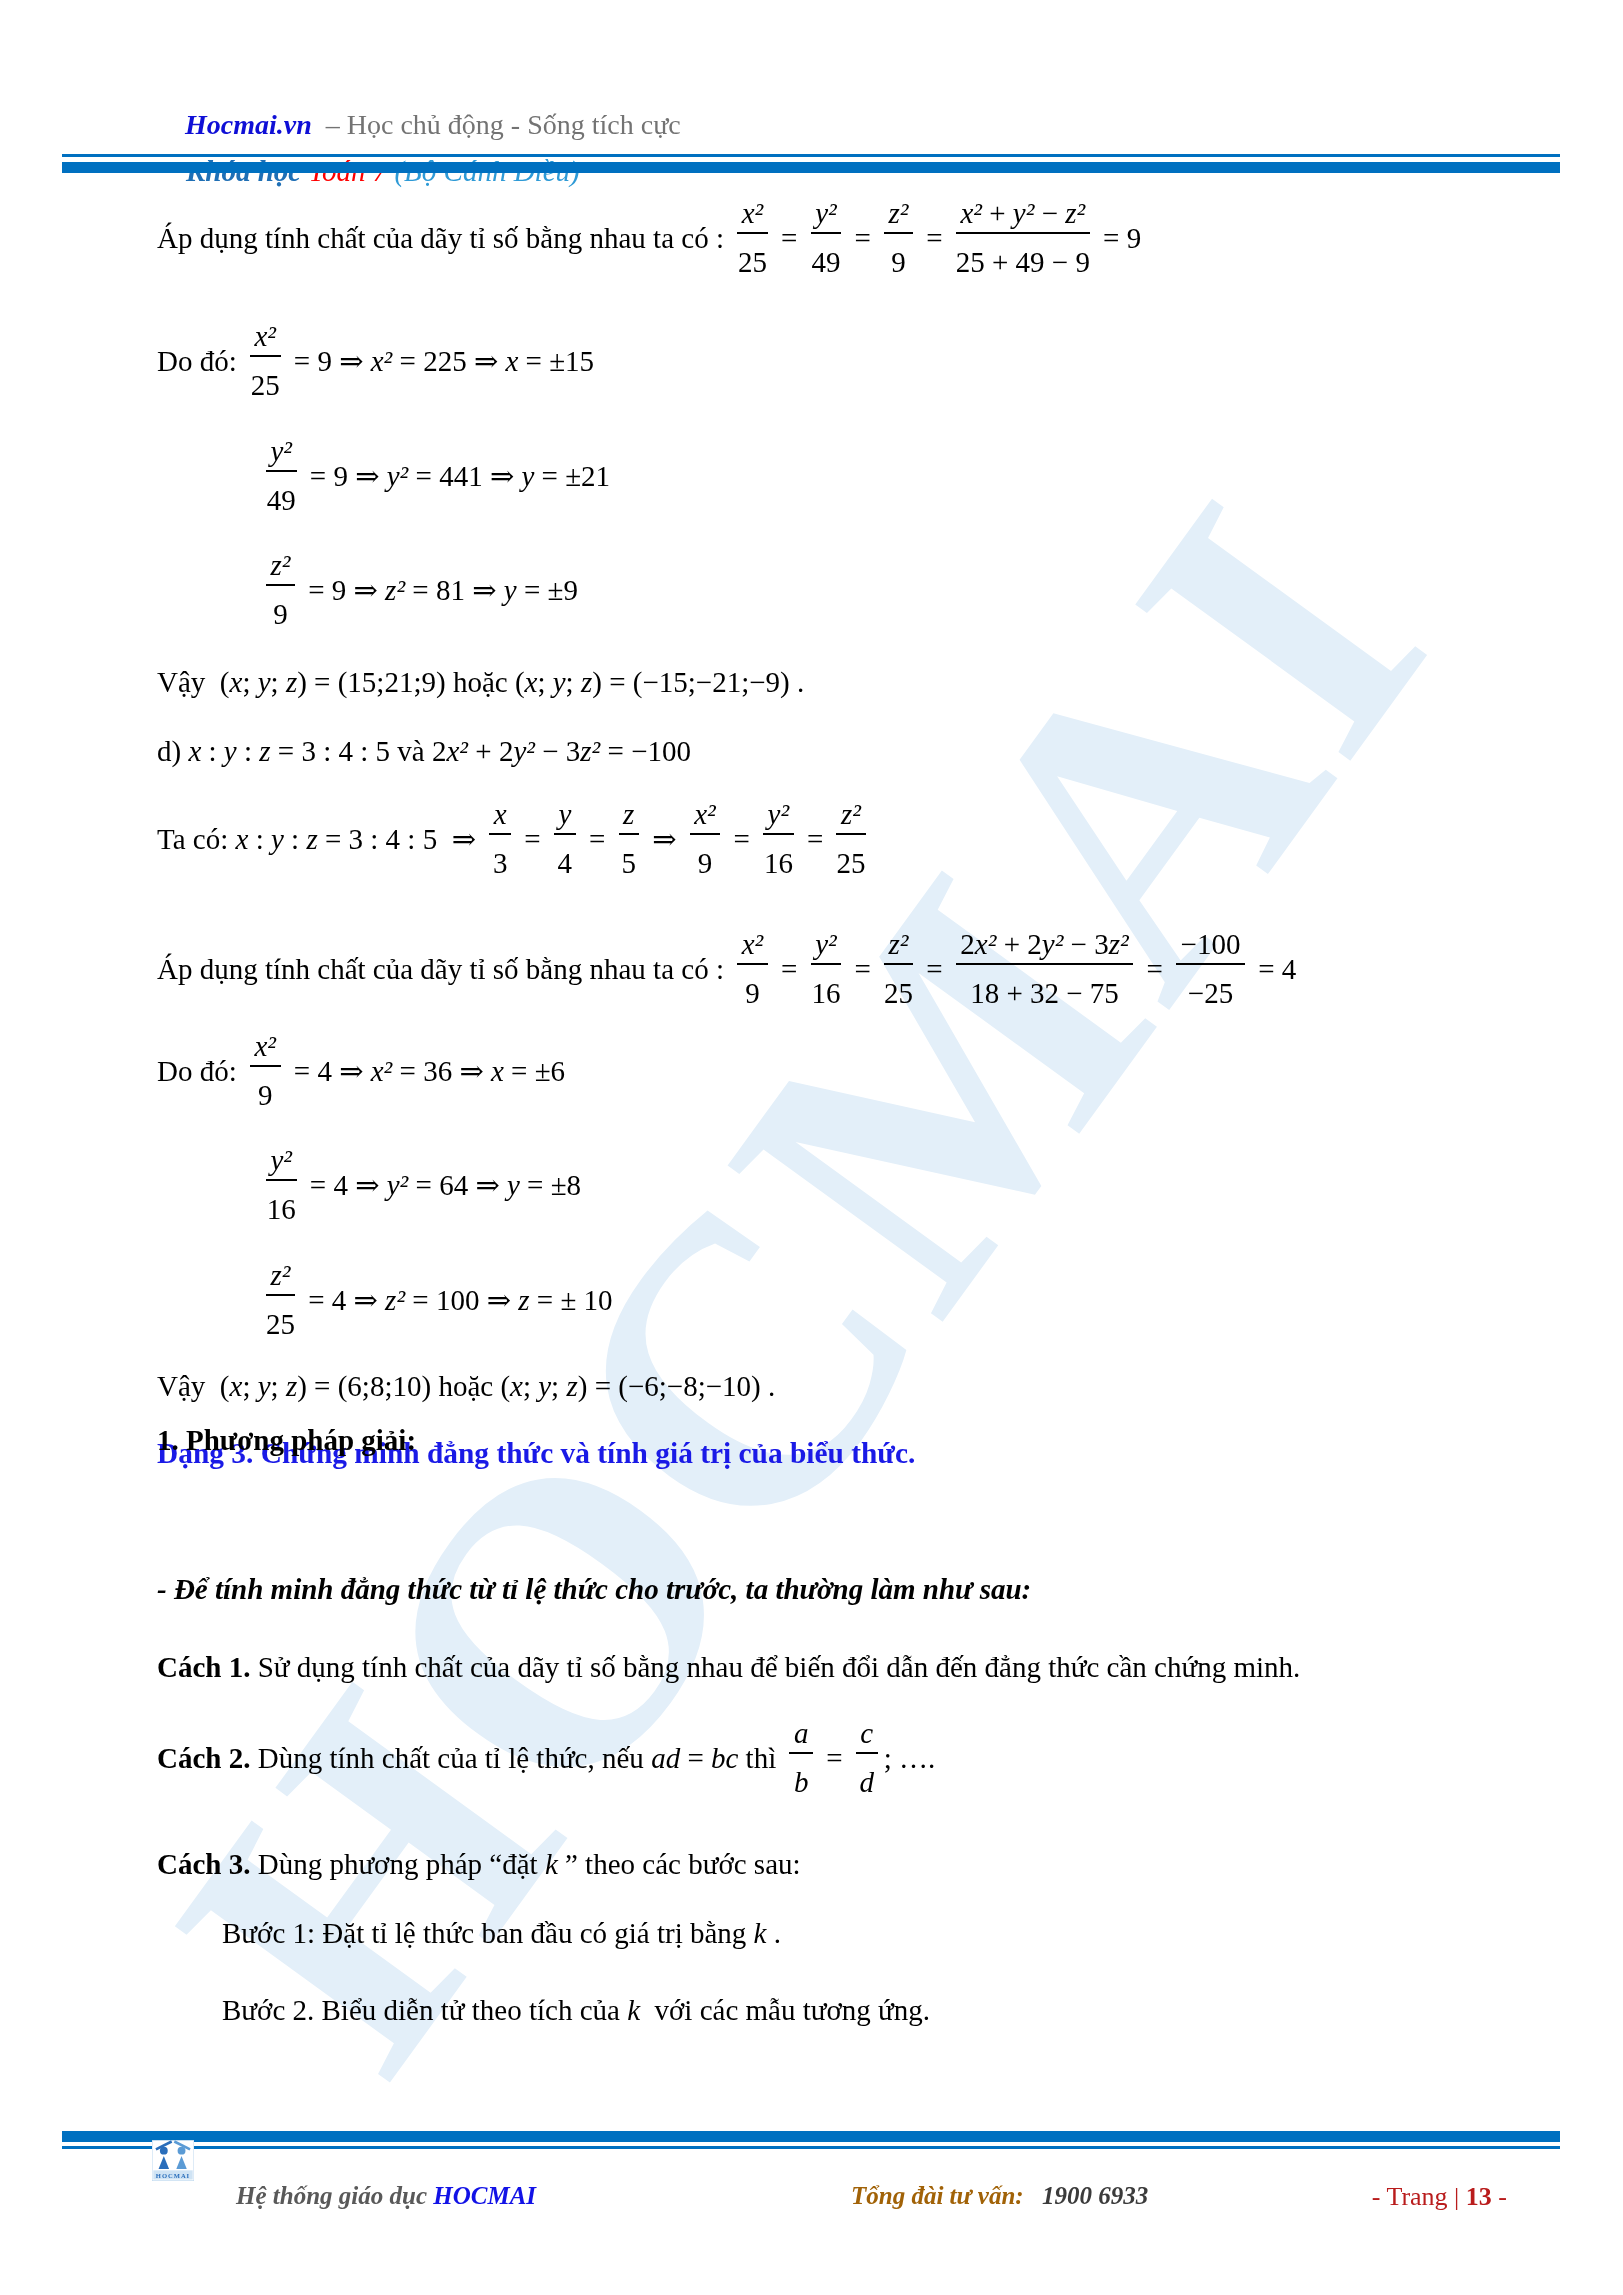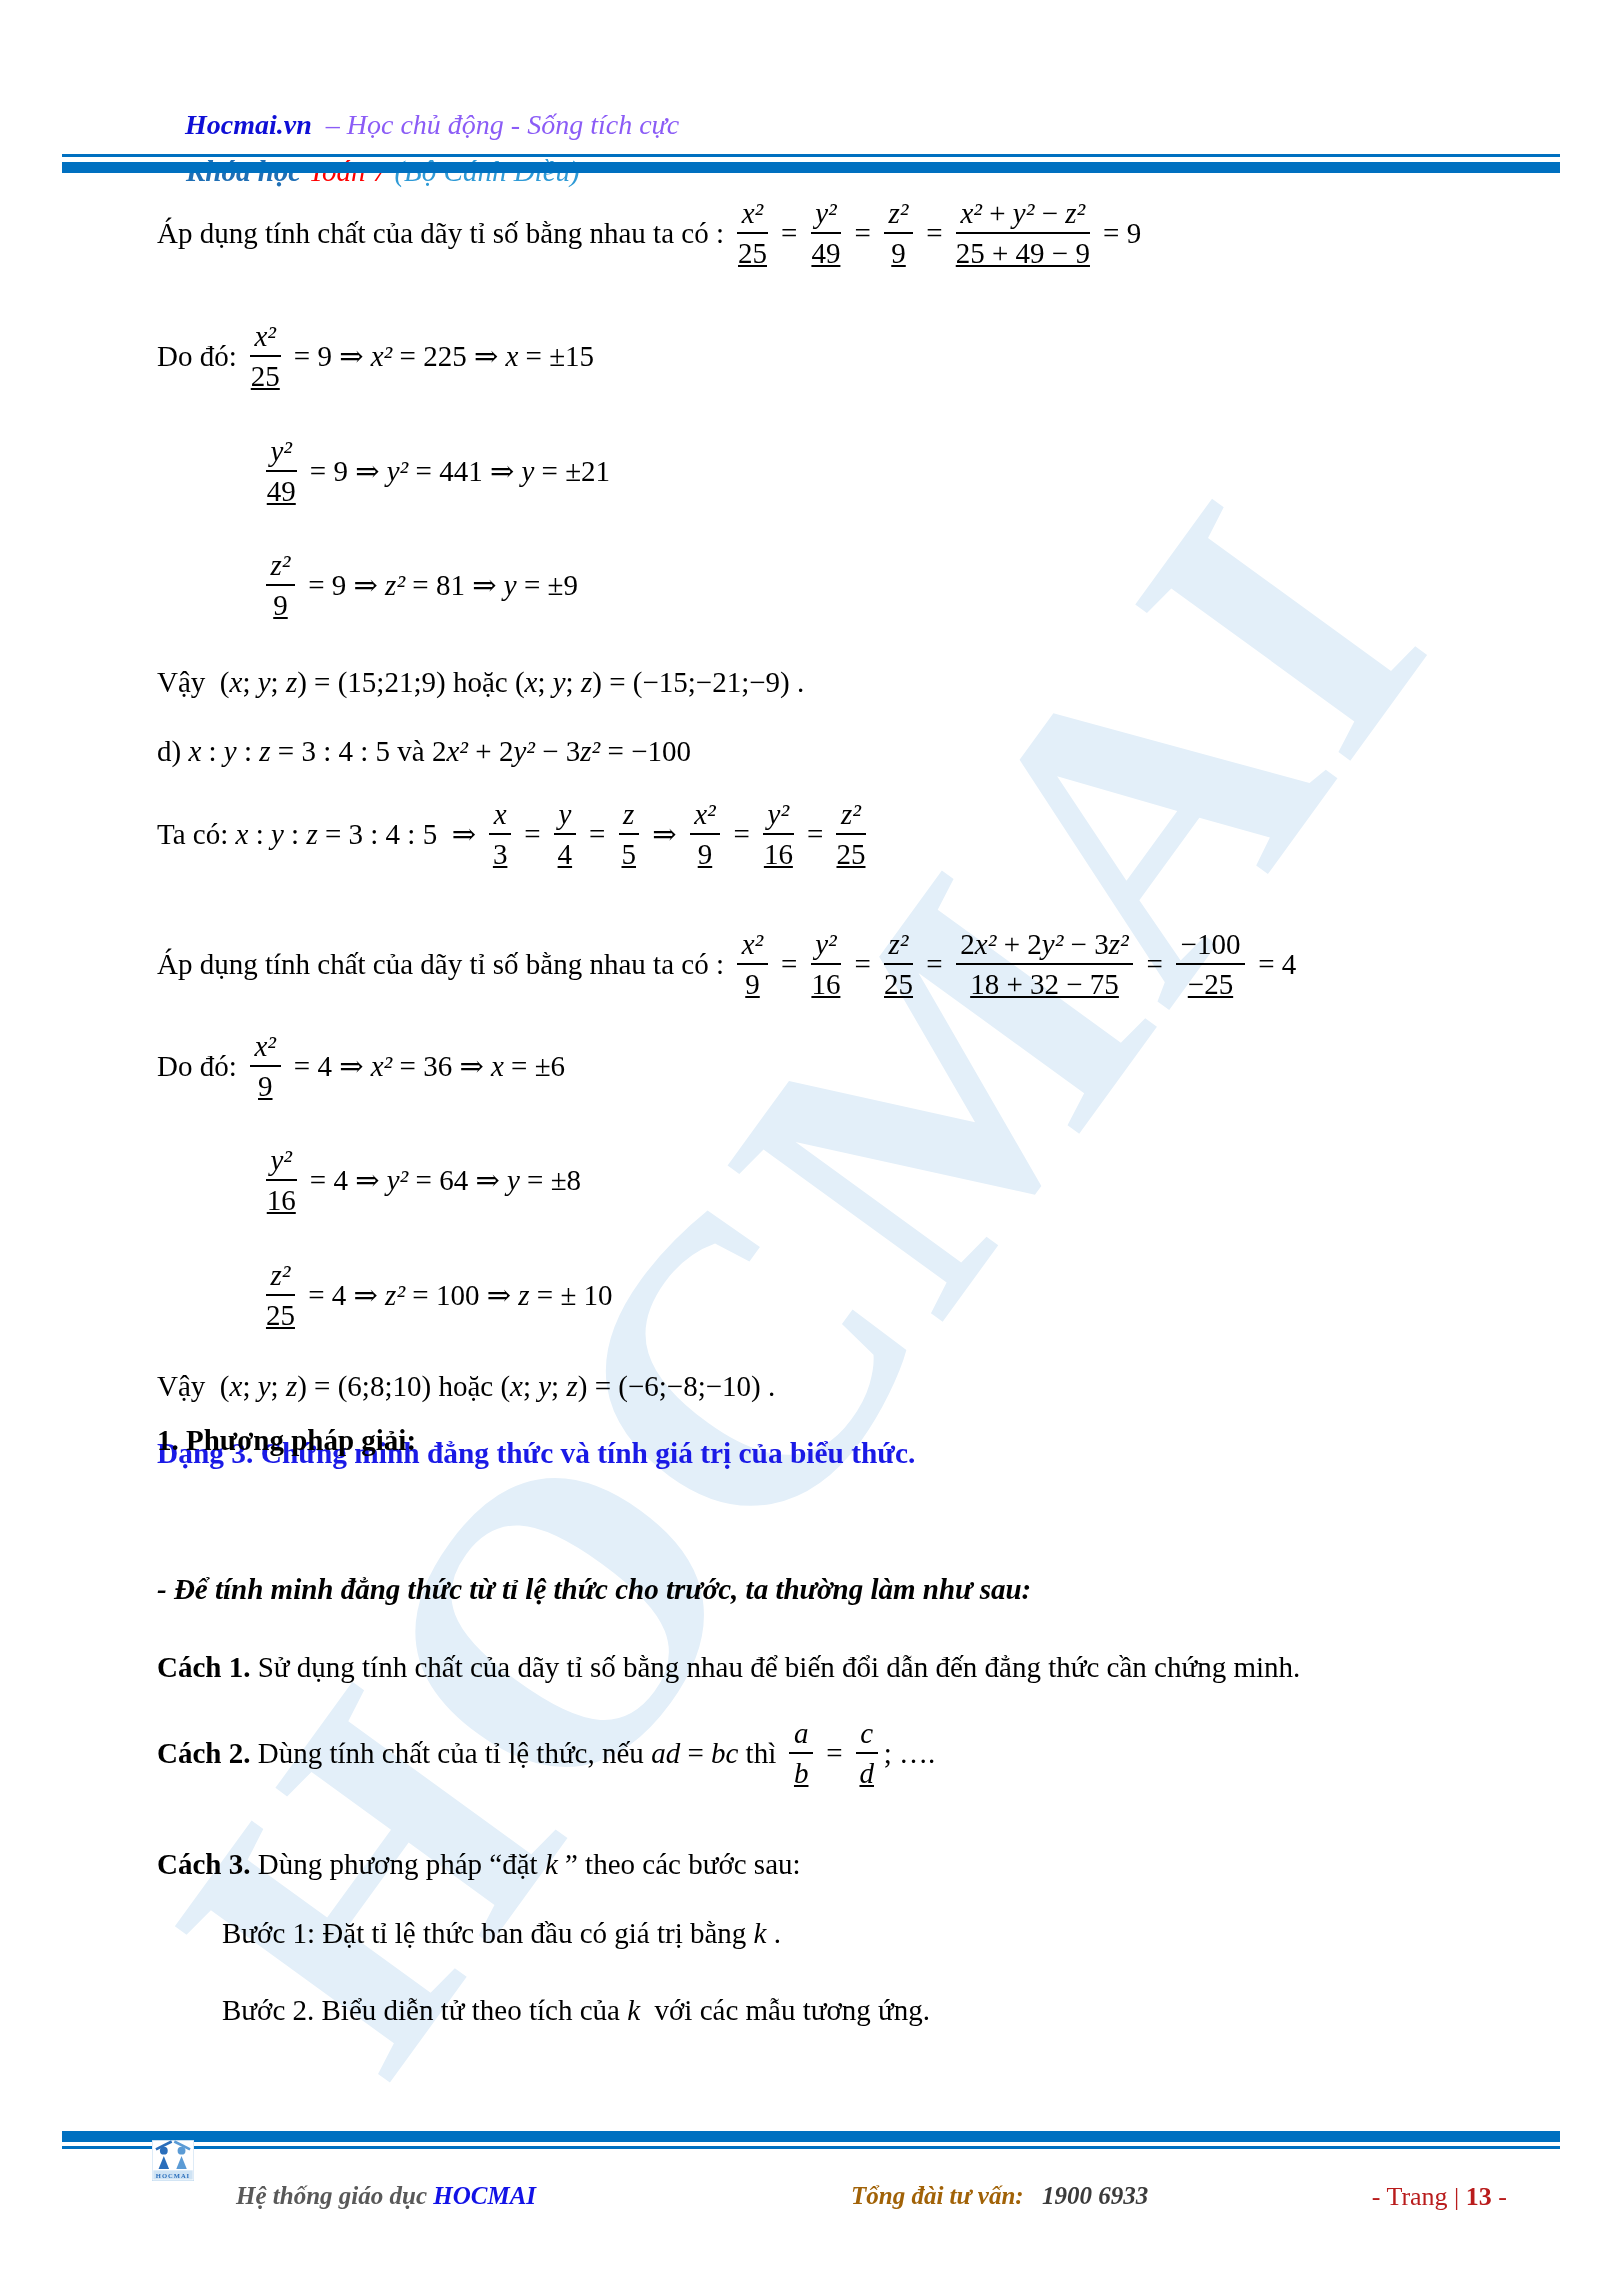--- a/index.html
+++ b/index.html
@@ -19,21 +19,21 @@
     color:#E3EFF9;
     transform:rotate(-54deg);
     letter-spacing:5.2px;
     z-index:0;
     user-select:none;
     white-space:nowrap;
   }
   
   .hdr-line1{position:absolute;left:157px;top:77px;font-size:28px;z-index:2;white-space:pre;}
   .hdr-brand{color:#0F0FD6;font-weight:bold;font-style:italic;}
-  .hdr-slogan{color:#8b5cf6;font-style:italic;}
+  .hdr-slogan{color:#737373;}
   .hdr-line2{position:absolute;left:157px;top:122px;font-size:29px;z-index:2;white-space:pre;}
   .hdr-course-label{color:#1F6FB5;font-weight:bold;font-style:italic;}
   .hdr-course-name{color:#FF0000;font-style:italic;}
   .hdr-course-series{color:#2E9AD6;font-style:italic;}
   .rule{position:absolute;left:62px;width:1498px;background:#0070C0;z-index:2;}
   .rule-thin-top{top:154px;height:3.3px;}
   .rule-thick-top{top:162px;height:11px;}
   .rule-thick-bottom{top:2131px;height:11px;}
   .rule-thin-bottom{top:2146px;height:3.3px;}
   
@@ -43,21 +43,21 @@
     font-size:29px;line-height:1.18;
     z-index:1;white-space:pre;
   }
   .mathline span{white-space:pre;}
   .indent1{left:260px;}
   .indent2{left:222px;}
   .mi{font-style:italic;}
   .mb{font-weight:bold;}
   .frac{display:inline-flex;flex-direction:column;align-items:center;margin:0 5.9px;vertical-align:middle;}
   .frac .num{display:flex;justify-content:center;border-bottom:2.6px solid #000;padding:0 4.6px 2px 4.6px;}
-  .frac .den{display:flex;justify-content:flex-end;padding-top:2px;text-decoration:underline;}
+  .frac .den{display:flex;justify-content:flex-end;padding-top:11px;}
   
   .heading-dang3{position:absolute;left:157px;top:1437px;font-size:29.4px;font-weight:bold;color:#1A1AE6;z-index:1;}
   .method-title{position:absolute;left:157px;top:1424px;font-size:29px;font-weight:bold;z-index:1;}
   .method-intro{position:absolute;left:157px;top:1573px;font-size:29px;font-weight:bold;font-style:italic;z-index:1;}
   
   .footer-org{position:absolute;left:211px;top:2154px;font-size:25px;font-weight:bold;font-style:italic;z-index:2;white-space:pre;}
   .footer-org-prefix{color:#595959;margin-top:37px;}
   .footer-org-name{color:#1212E6;}
   .footer-hotline{position:absolute;left:826px;top:2154px;font-size:25px;font-weight:bold;font-style:italic;z-index:2;white-space:pre;}
   .footer-hotline-label{color:#a16207;}

